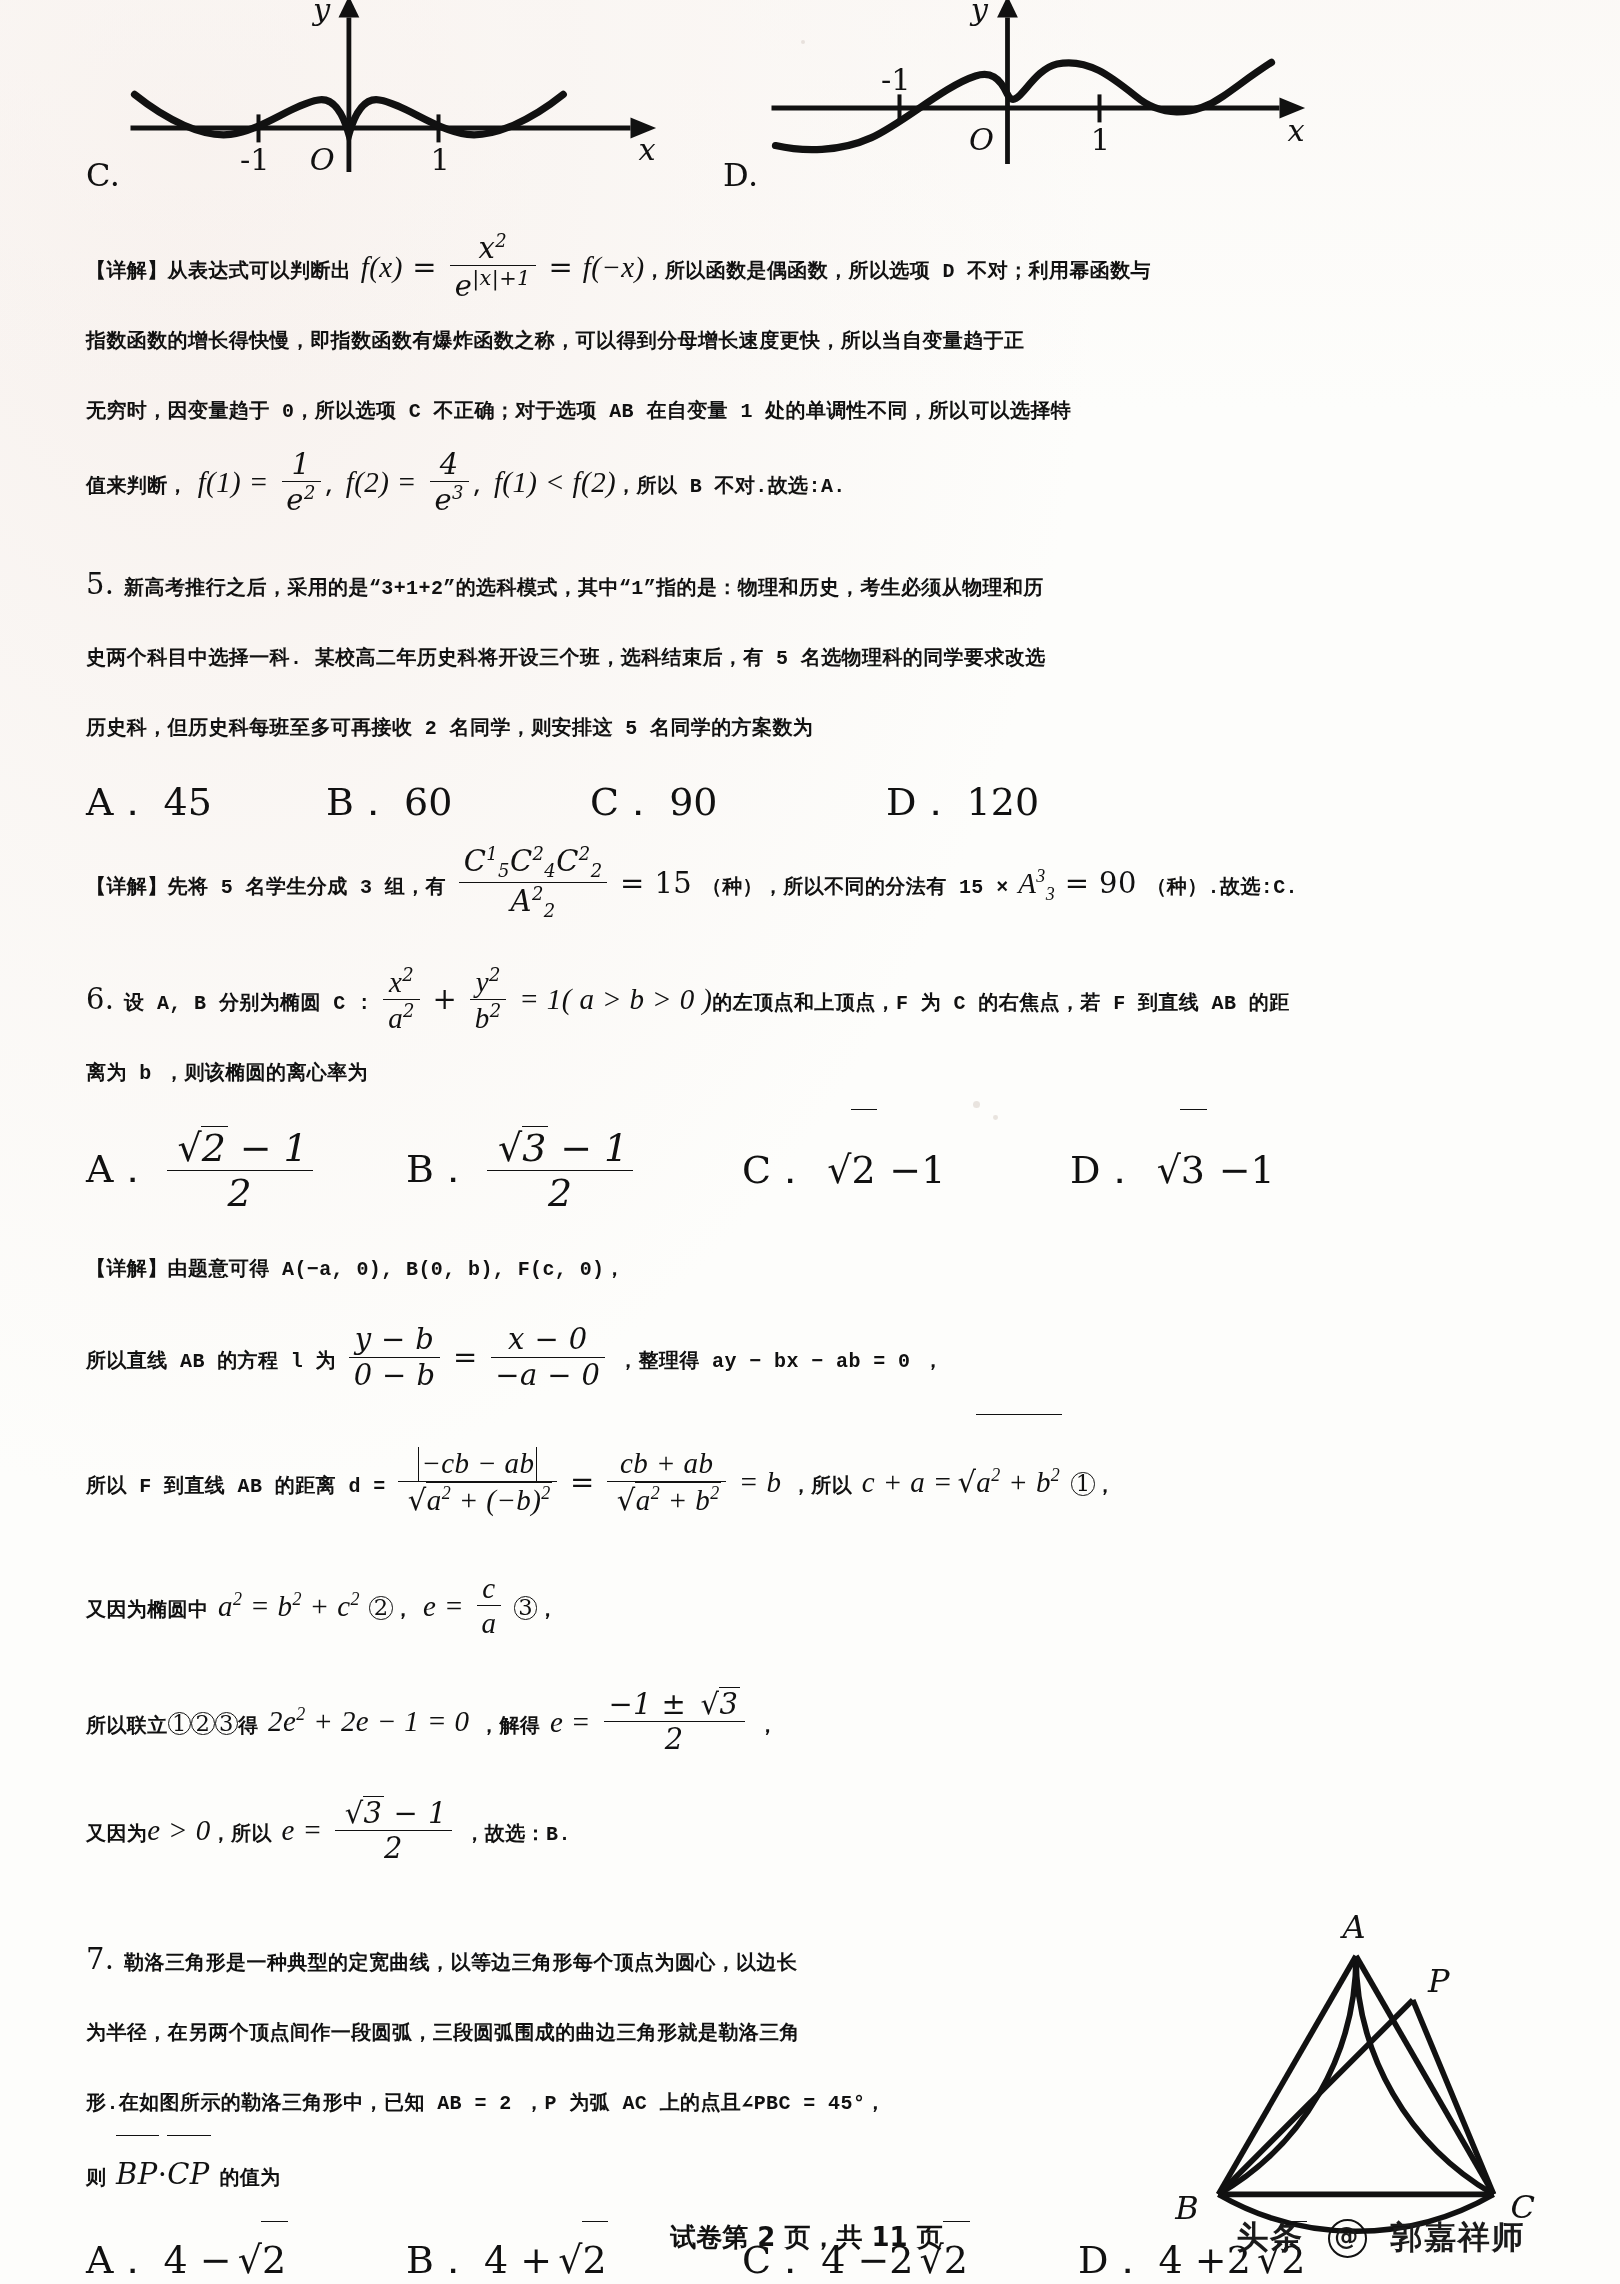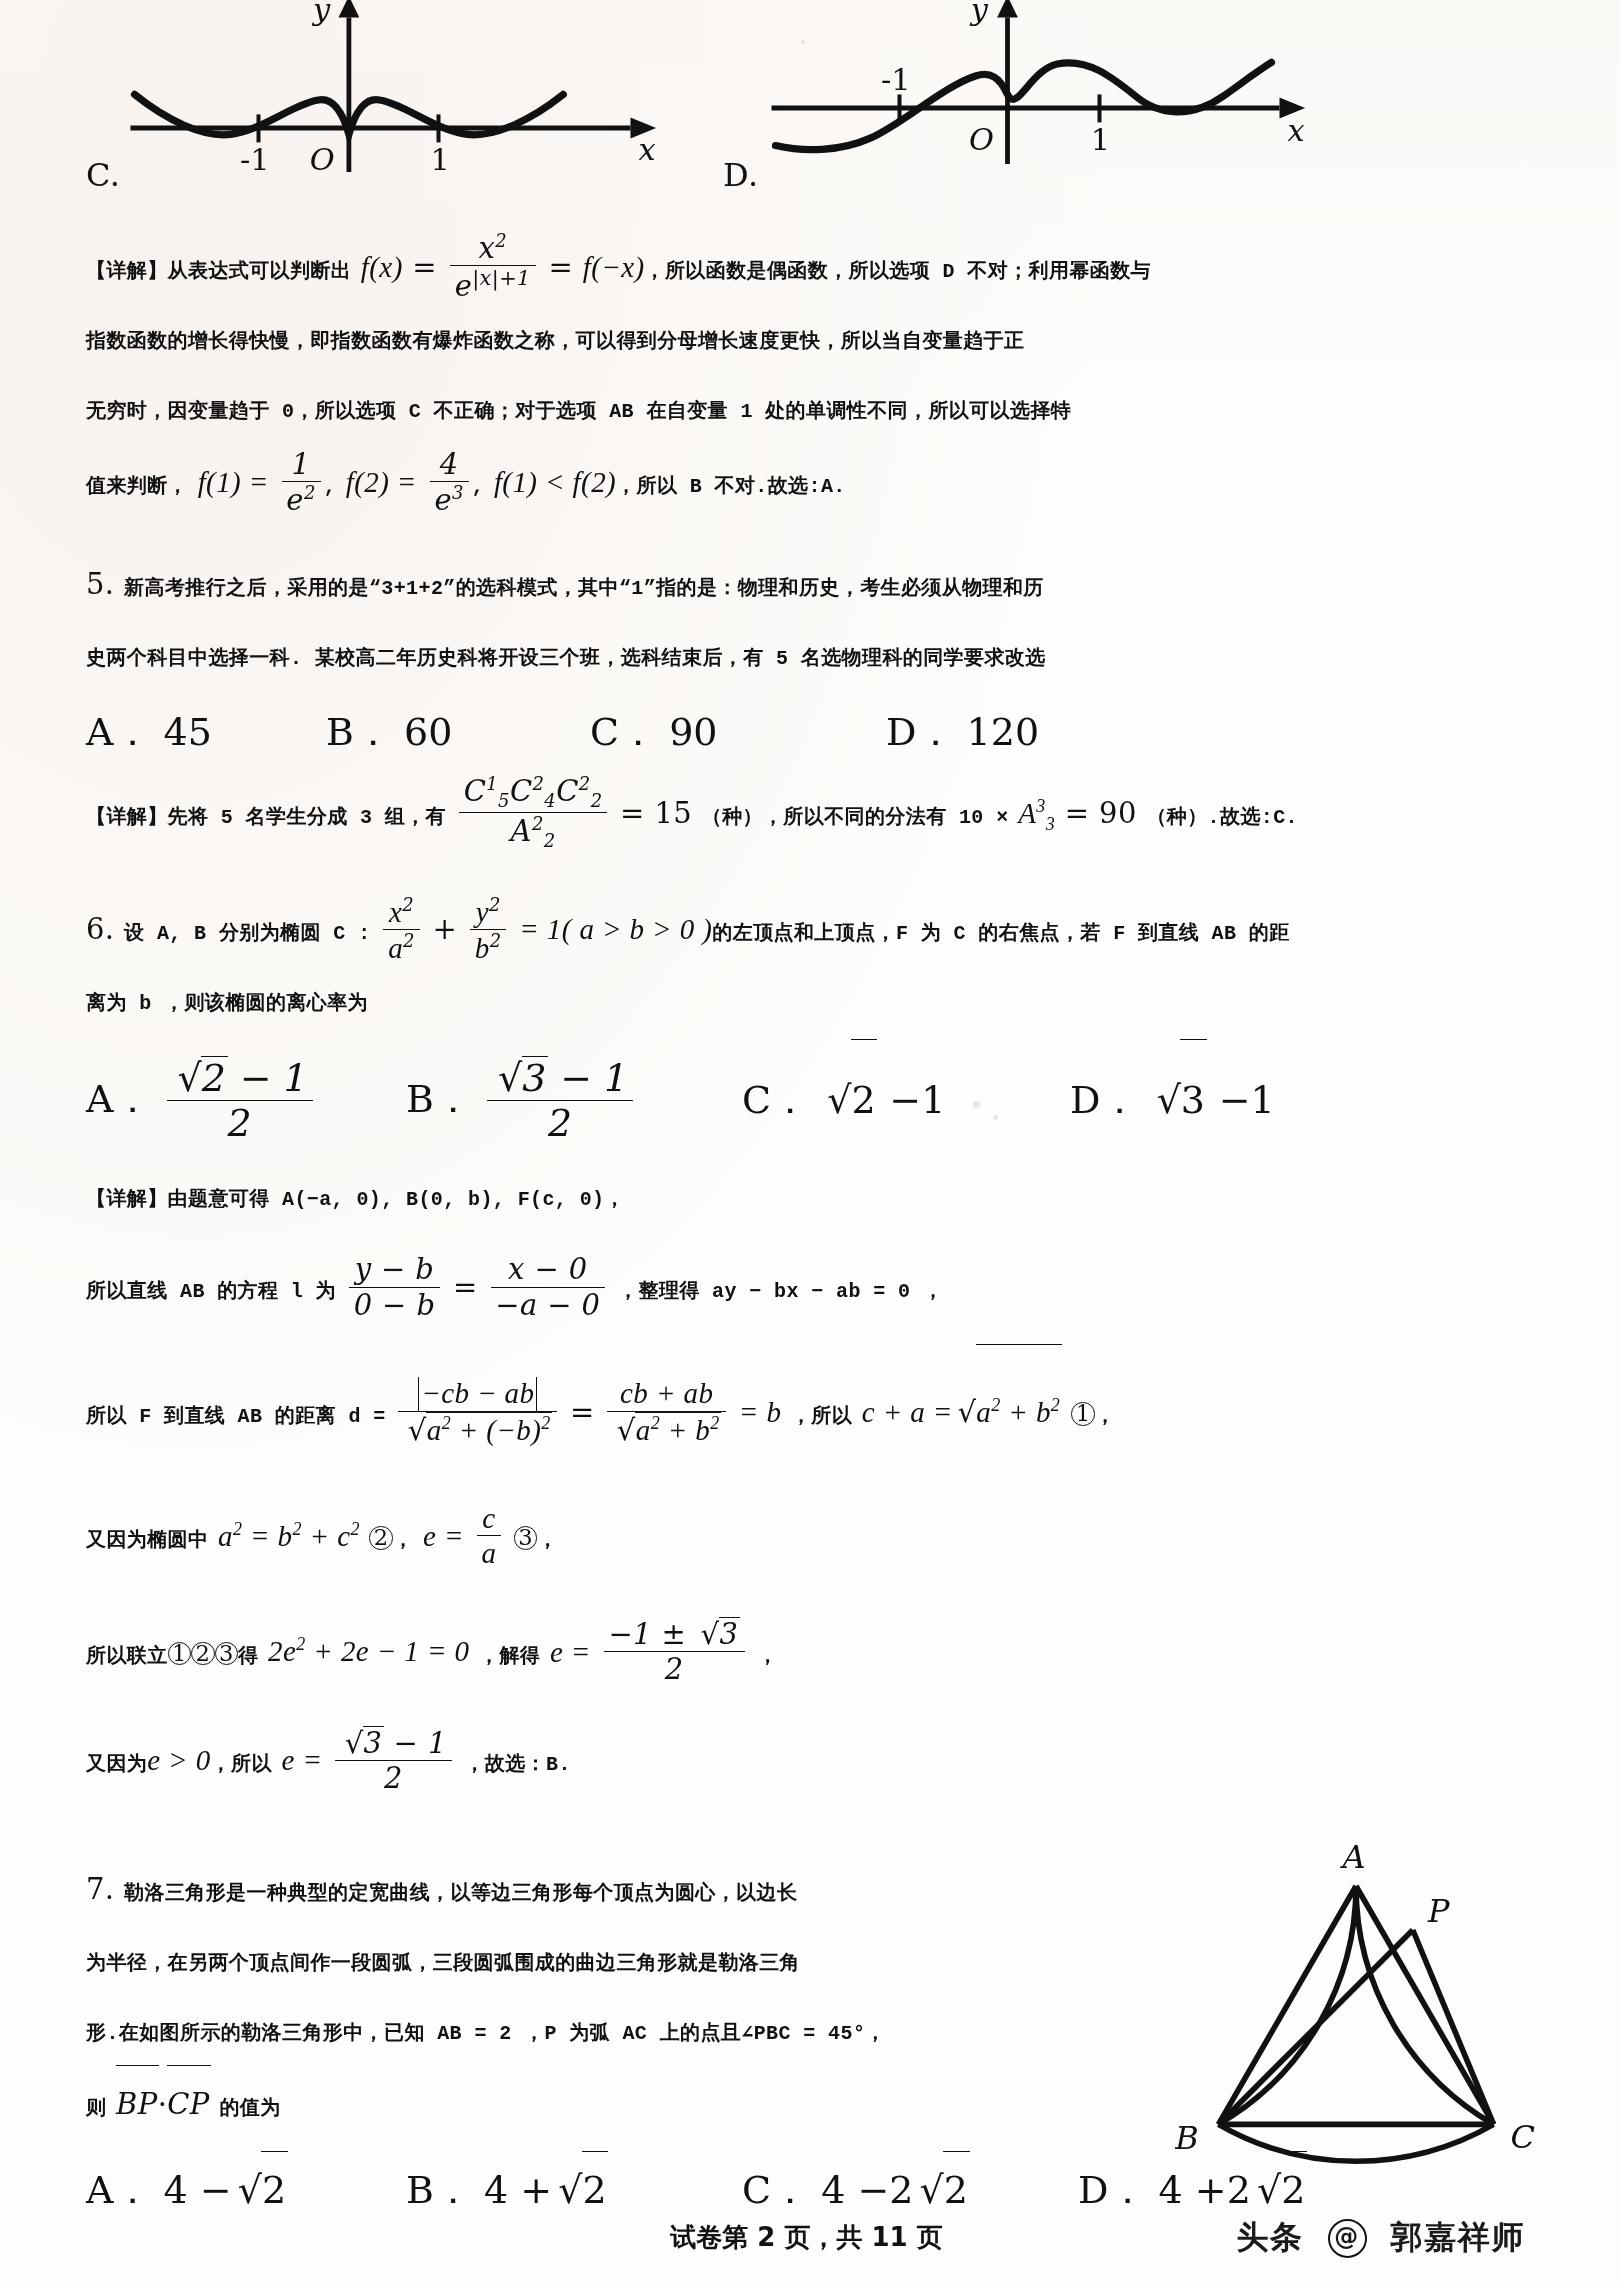--- a/index.html
+++ b/index.html
@@ -185,20 +185,21 @@
         <span class="it">f(1) &lt; f(2)</span><span class="cn">，所以 B 不对.故选:A.</span>
       </div>
     </div>
 
     <div style="margin-top:27px;">
       <div class="line">
         <span class="num">5.</span>
         <span class="cn">新高考推行之后，采用的是“3+1+2”的选科模式，其中“1”指的是：物理和历史，考生必须从物理和历</span>
       </div>
       <div class="line cn">史两个科目中选择一科. 某校高二年历史科将开设三个班，选科结束后，有 5 名选物理科的同学要求改选</div>
+      <div class="line cn">历史科，但历史科每班至多可再接收 2 名同学，则安排这 5 名同学的方案数为</div>
       <div class="opts">
         <span class="o" style="width:240px">
           <span>A．</span>
           <span>45</span>
         </span>
         <span class="o" style="width:264px">
           <span>B．</span>
           <span>60</span>
         </span>
         <span class="o" style="width:296px">
@@ -212,21 +213,21 @@
       </div>
       <div class="line">
         <span class="cn tag">【详解】</span><span class="cn">先将 5 名学生分成 3 组，有</span>
         <span class="frac">
           <span class="n">
             <span>C</span><sup>1</sup><sub>5</sub><span>C</span><sup>2</sup><sub>4</sub><span>C</span><sup>2</sup><sub>2</sub>
           </span>
           <span class="d"><span>A</span><sup>2</sup><sub>2</sub></span>
         </span>
         <span>= 15</span>
-        <span class="cn">（种），所以不同的分法有 10 ×</span>
+        <span class="cn">（种），所以不同的分法有 15 ×</span>
         <span class="it"><span>A</span><sup>3</sup><sub>3</sub></span>
         <span>= 90</span>
         <span class="cn">（种）.故选:C.</span>
       </div>
     </div>
 
     <div style="margin-top:36px;">
       <div class="line">
         <span class="num">6.</span>
         <span class="cn">设 A, B 分别为椭圆 C :</span>

